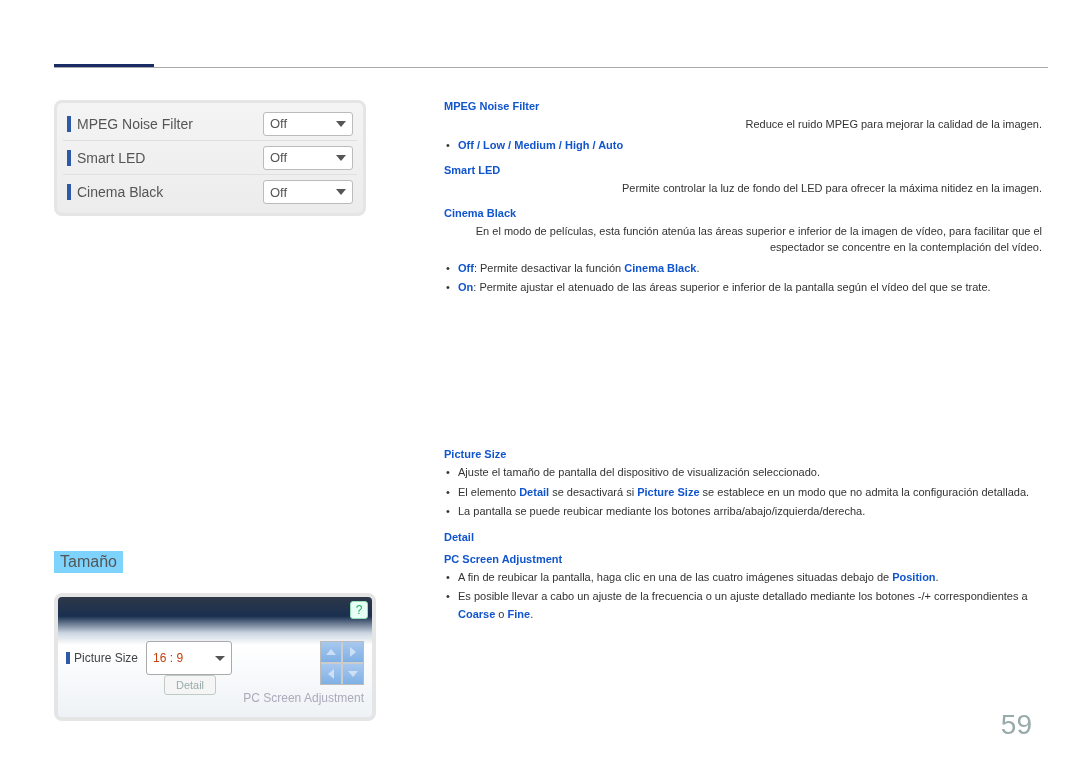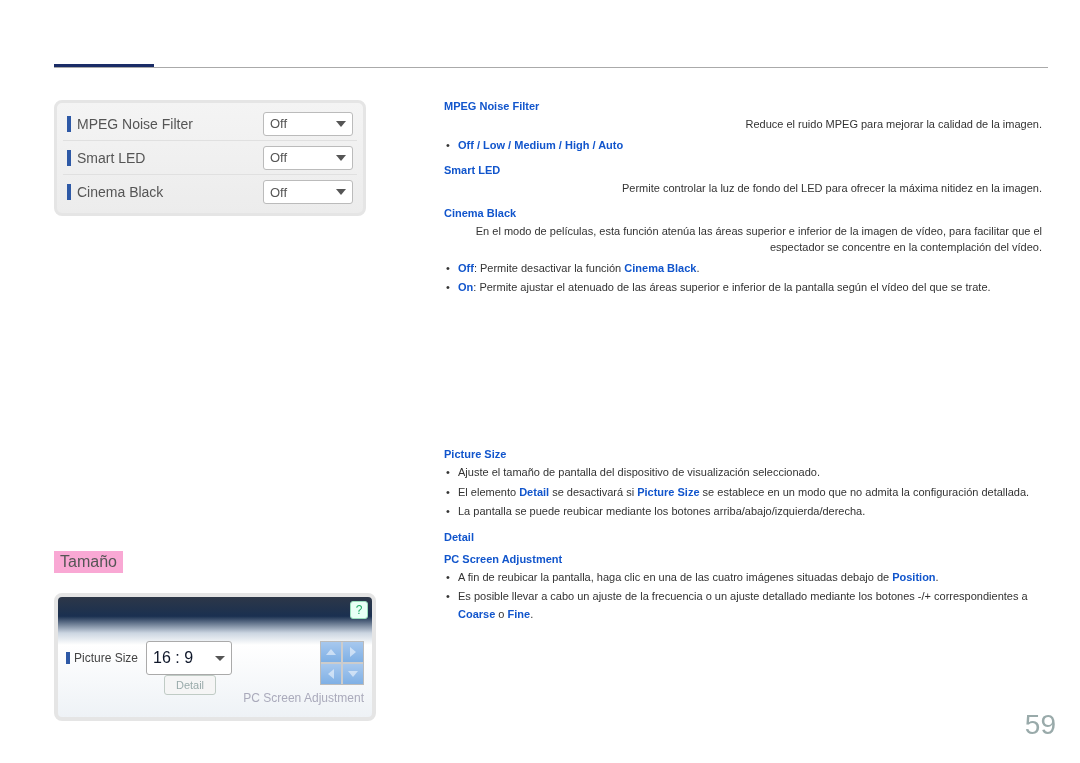--- a/index.html
+++ b/index.html
@@ -85,21 +85,21 @@
     position: absolute;
     right: 6px;
     width: 0; height: 0;
     border-left: 5px solid transparent;
     border-right: 5px solid transparent;
     border-top: 6px solid #555;
   }
   .section-title {
     font-size: 16px;
     color: #555;
-    background: #f9a8d4;
+    background: #7dd3fc;
     padding: 2px 6px;
     display: inline-block;
     margin-top: 335px;
   }
   .picture-panel {
     margin-top: 20px;
     width: 322px;
     height: 128px;
     border: 4px solid #e5e5e5;
     border-radius: 8px;
@@ -138,22 +138,22 @@
   }
   .pp-drop {
     width: 86px;
     height: 22px;
     background: #fff;
     border: 1px solid #aaa;
     border-radius: 3px;
     display: flex;
     align-items: center;
     padding: 16px 6px;
-    font-size: 16px;
-    color: #0f172a;
+    font-size: 12px;
+    color: #c2410c;
     position: relative;
   }
   .pp-detail-btn {
     position: absolute;
     top: 78px;
     left: 106px;
     width: 52px;
     height: 20px;
     background: #f5f5f5;
     border: 1px solid #c0cbc5;
@@ -206,21 +206,21 @@
   .right-col ul li { position: relative; line-height: 1.6; margin-bottom: 2px; }
   .right-col ul li::before {
     content: "•";
     position: absolute;
     left: -12px;
     color: #333;
   }
   .blue { color: #1155cc; font-weight: bold; }
   .page-num {
     position: absolute;
-    right: 24px;
+    right: 48px;
     bottom: 22px;
     font-size: 28px;
     color: #9aa;
     font-weight: 300;
   }
   .sec2-right {
     position: absolute;
     left: 444px;
     top: 448px;
     right: 38px;

